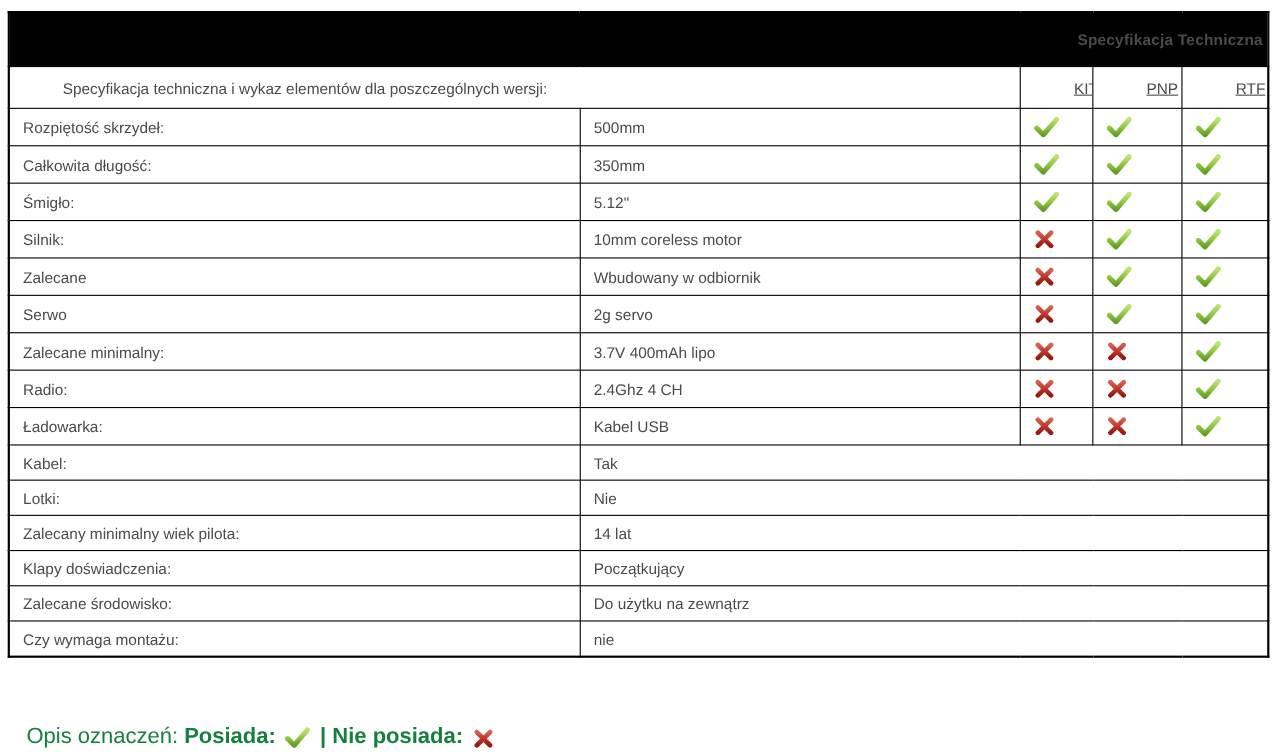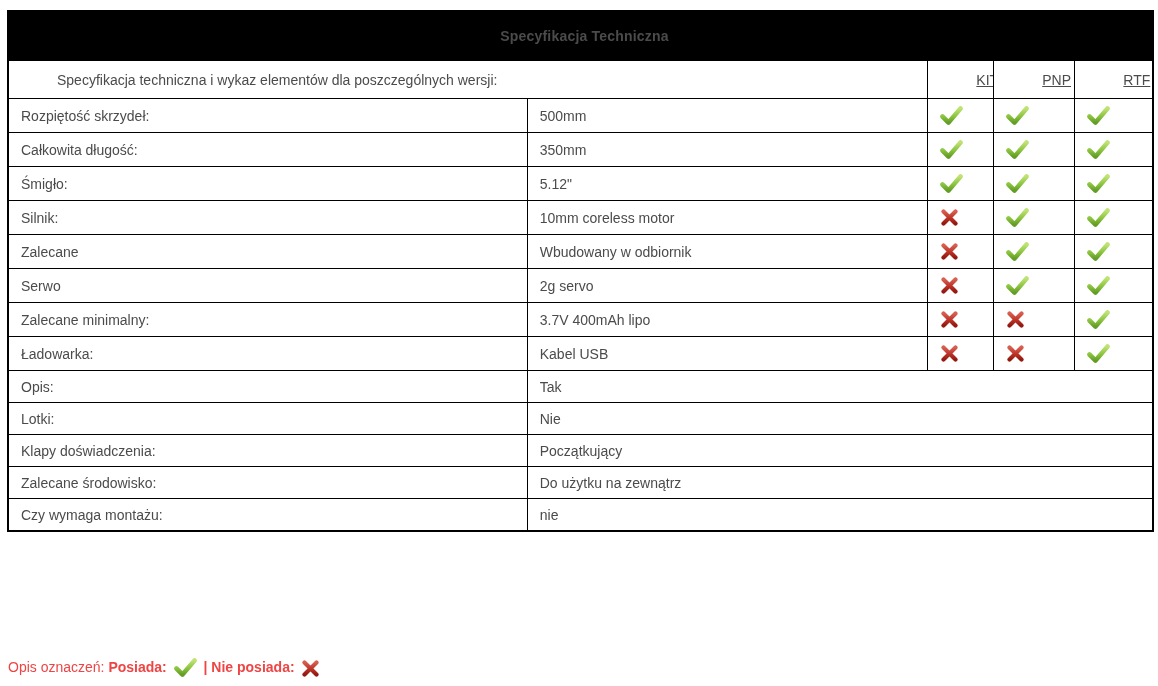--- a/index.html
+++ b/index.html
@@ -33,43 +33,43 @@
     vertical-align: middle;
     padding: 0 4px 0 12px;
     overflow: hidden;
     white-space: nowrap;
   }
   td.title-cell {
     background: #000000;
     color: #ffffff;
     font-weight: bold;
     font-size: 15.5px;
-    text-align: center;
+    text-align: right;
     height: 48px;
     letter-spacing: 0.2px;
     padding: 0;
   }
   tr.header-row td { height: 37px; padding-left: 48px; }
   tr.check-row td { height: 33px; }
   tr.plain-row td { height: 31px; }
   td.mark-cell { padding: 0 0 0 9px; text-decoration: underline; }
   td.rtf-col {
     border: 3px solid #d11f26;
   }
   .mark {
     display: inline-block;
     line-height: 0;
     vertical-align: middle;
   }
   .legend {
     position: absolute;
-    left: 8px;
+    left: 24px;
     top: 658px;
-    font-size: 14px;
-    color: #ef4444;
+    font-size: 20px;
+    color: #15803d;
     white-space: nowrap;
   }
   .legend .b { font-weight: bold; }
   .legend .mark { margin: 0 3px; vertical-align: -5px; }
   .hidden-defs { position: absolute; width: 0; height: 0; }
 </style>
 </head>
 <body>
 
 <svg class="hidden-defs" aria-hidden="true">
@@ -236,46 +236,69 @@
                 <path d="M3.5 2.5 L15.5 14.5 M15.5 2.5 L3.5 14.5" fill="none" stroke="url(#gradCross)" stroke-width="4.2" stroke-linecap="round"></path>
               </svg></span>
 </td>
         <td class="mark-cell rtf-col">
   <span class="mark"><svg width="23" height="19" viewBox="0 0 23 19">
                 <path d="M2.5 10.5 L8.5 16.5 L20.5 2.5" fill="none" stroke="url(#gradCheck)" stroke-width="4.6" stroke-linecap="round" stroke-linejoin="round"></path>
               </svg></span>
 </td>
       </tr>
       <tr class="check-row">
+        <td>Radio:</td>
+        <td>2.4Ghz 4 CH</td>
+        <td class="mark-cell">
+  <span class="mark"><svg width="19" height="17" viewBox="0 0 19 17">
+                <path d="M3.5 2.5 L15.5 14.5 M15.5 2.5 L3.5 14.5" fill="none" stroke="url(#gradCross)" stroke-width="4.2" stroke-linecap="round"></path>
+              </svg></span>
+</td>
+        <td class="mark-cell">
+  <span class="mark"><svg width="19" height="17" viewBox="0 0 19 17">
+                <path d="M3.5 2.5 L15.5 14.5 M15.5 2.5 L3.5 14.5" fill="none" stroke="url(#gradCross)" stroke-width="4.2" stroke-linecap="round"></path>
+              </svg></span>
+</td>
+        <td class="mark-cell rtf-col">
+  <span class="mark"><svg width="23" height="19" viewBox="0 0 23 19">
+                <path d="M2.5 10.5 L8.5 16.5 L20.5 2.5" fill="none" stroke="url(#gradCheck)" stroke-width="4.6" stroke-linecap="round" stroke-linejoin="round"></path>
+              </svg></span>
+</td>
+      </tr>
+      <tr class="check-row">
         <td>Ładowarka:</td>
         <td>Kabel USB</td>
         <td class="mark-cell">
   <span class="mark"><svg width="19" height="17" viewBox="0 0 19 17">
                 <path d="M3.5 2.5 L15.5 14.5 M15.5 2.5 L3.5 14.5" fill="none" stroke="url(#gradCross)" stroke-width="4.2" stroke-linecap="round"></path>
               </svg></span>
 </td>
         <td class="mark-cell">
   <span class="mark"><svg width="19" height="17" viewBox="0 0 19 17">
                 <path d="M3.5 2.5 L15.5 14.5 M15.5 2.5 L3.5 14.5" fill="none" stroke="url(#gradCross)" stroke-width="4.2" stroke-linecap="round"></path>
               </svg></span>
 </td>
         <td class="mark-cell rtf-col">
   <span class="mark"><svg width="23" height="19" viewBox="0 0 23 19">
                 <path d="M2.5 10.5 L8.5 16.5 L20.5 2.5" fill="none" stroke="url(#gradCheck)" stroke-width="4.6" stroke-linecap="round" stroke-linejoin="round"></path>
               </svg></span>
 </td>
       </tr>
 
       <tr class="plain-row">
-        <td>Opis:</td>
+        <td>Kabel:</td>
         <td colspan="4">Tak</td>
       </tr>
       <tr class="plain-row">
         <td>Lotki:</td>
         <td colspan="4">Nie</td>
+      </tr>
+      <tr class="plain-row">
+        <td>Zalecany minimalny wiek pilota:</td>
+        <td colspan="4">14 lat</td>
       </tr>
       <tr class="plain-row">
         <td>Klapy doświadczenia:</td>
         <td colspan="4">Początkujący</td>
       </tr>
       <tr class="plain-row">
         <td>Zalecane środowisko:</td>
         <td colspan="4">Do użytku na zewnątrz</td>
       </tr>
       <tr class="plain-row">

